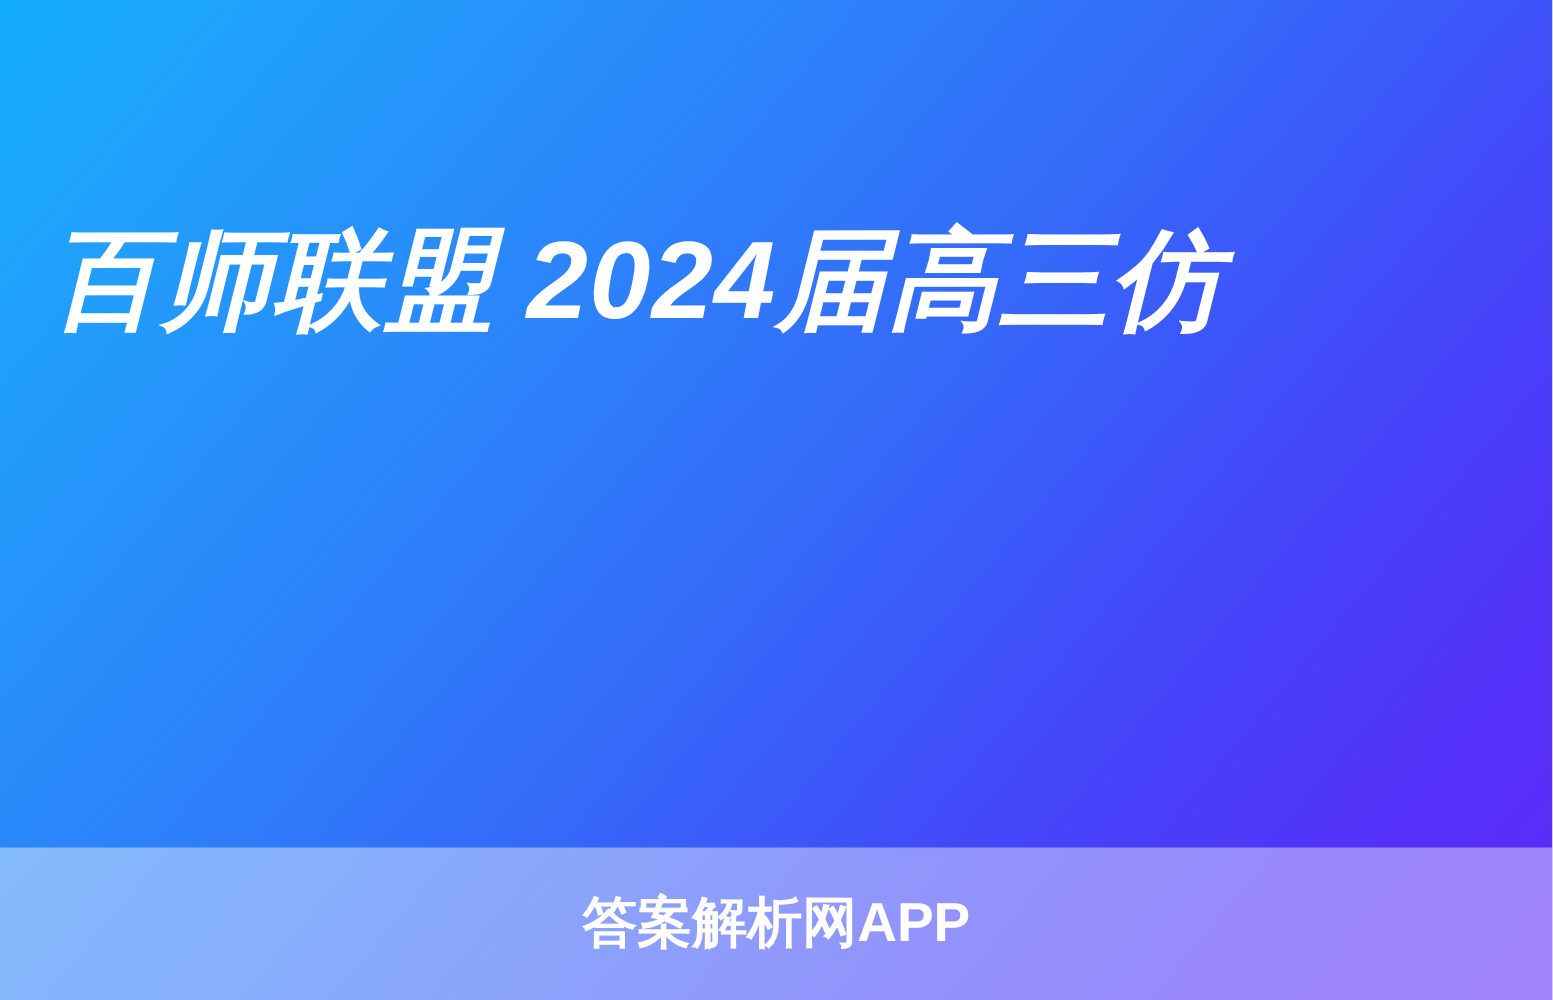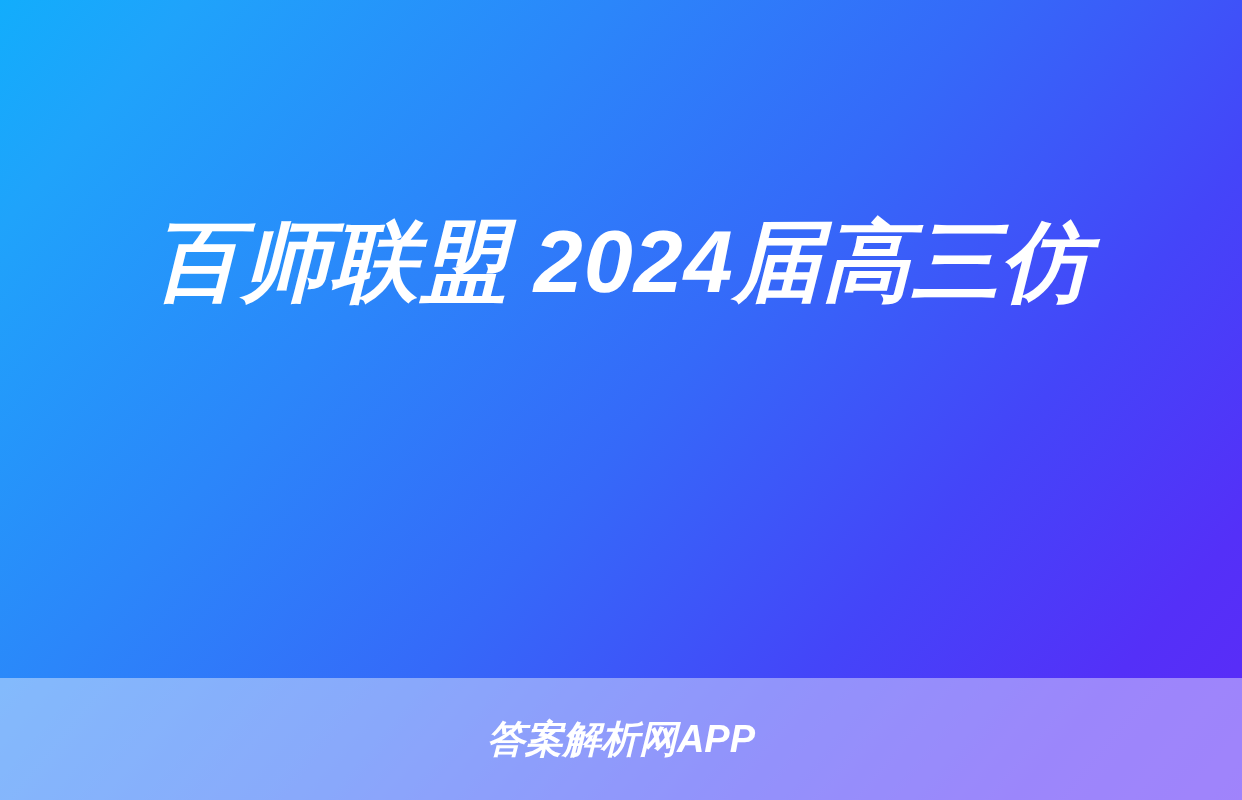--- a/index.html
+++ b/index.html
@@ -24,24 +24,23 @@
         #5430F8 88%,
         #5C2AF8 100%);
   }
 
   
   .title-block {
     position: absolute;
     left: 0;
     right: 0;
     top: 176px;
-    text-align: center;
+    text-align: left;
     padding: 0 40px;
     box-sizing: border-box;
-    margin-top: 38px;
   }
 
   .title-line {
     display: block;
     color: #ffffff;
     font-size: 88px;
     line-height: 96px;
     font-weight: 700;
     font-style: italic;
     letter-spacing: 1px;
@@ -57,24 +56,23 @@
     top: 678px;
     height: 122px;
     background-color: rgba(255, 255, 255, 0.42);
     display: flex;
     align-items: center;
     justify-content: center;
   }
 
   .watermark {
     color: #ffffff;
-    font-size: 38px;
+    font-size: 44px;
     line-height: 44px;
     font-weight: 700;
-    font-style: italic;
     letter-spacing: 0px;
     white-space: nowrap;
   }
 </style>
 </head>
 <body>
 
 <div id="poster">
 
   <div class="title-block">

